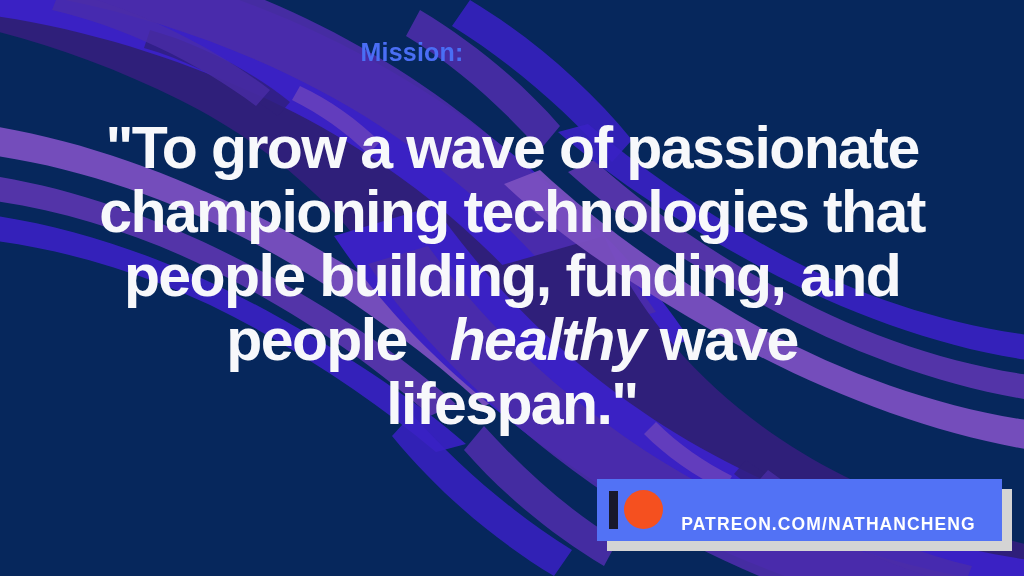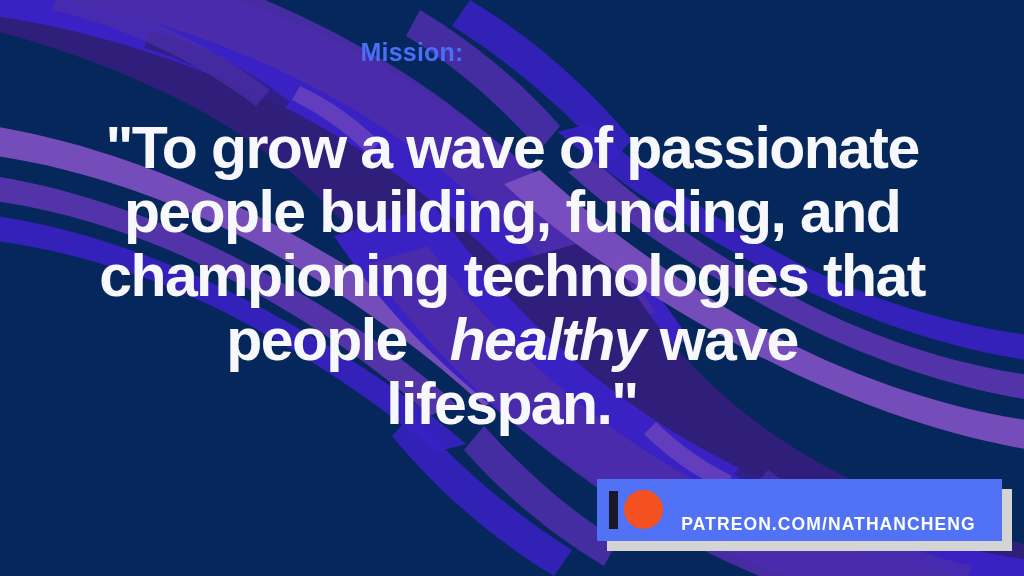--- a/index.html
+++ b/index.html
@@ -171,24 +171,24 @@
     </g>
   </svg>
 
   <div id="mission-label">Mission:</div>
 
   <div id="quote-block">
     <span class="qline">
       <span>"To grow a wave of passionate</span>
     </span>
     <span class="qline">
+      <span>championing technologies that</span>
+    </span>
+    <span class="qline">
       <span>people building, funding, and</span>
-    </span>
-    <span class="qline">
-      <span>championing technologies that</span>
     </span>
     <span class="qline"><span>people </span><span class="emph">healthy</span><span> wave</span></span>
     <span class="qline">
       <span>lifespan."</span>
     </span>
   </div>
 
   <div id="patreon-banner">
     <div id="patreon-shadow"></div>
     <div id="patreon-plate">

